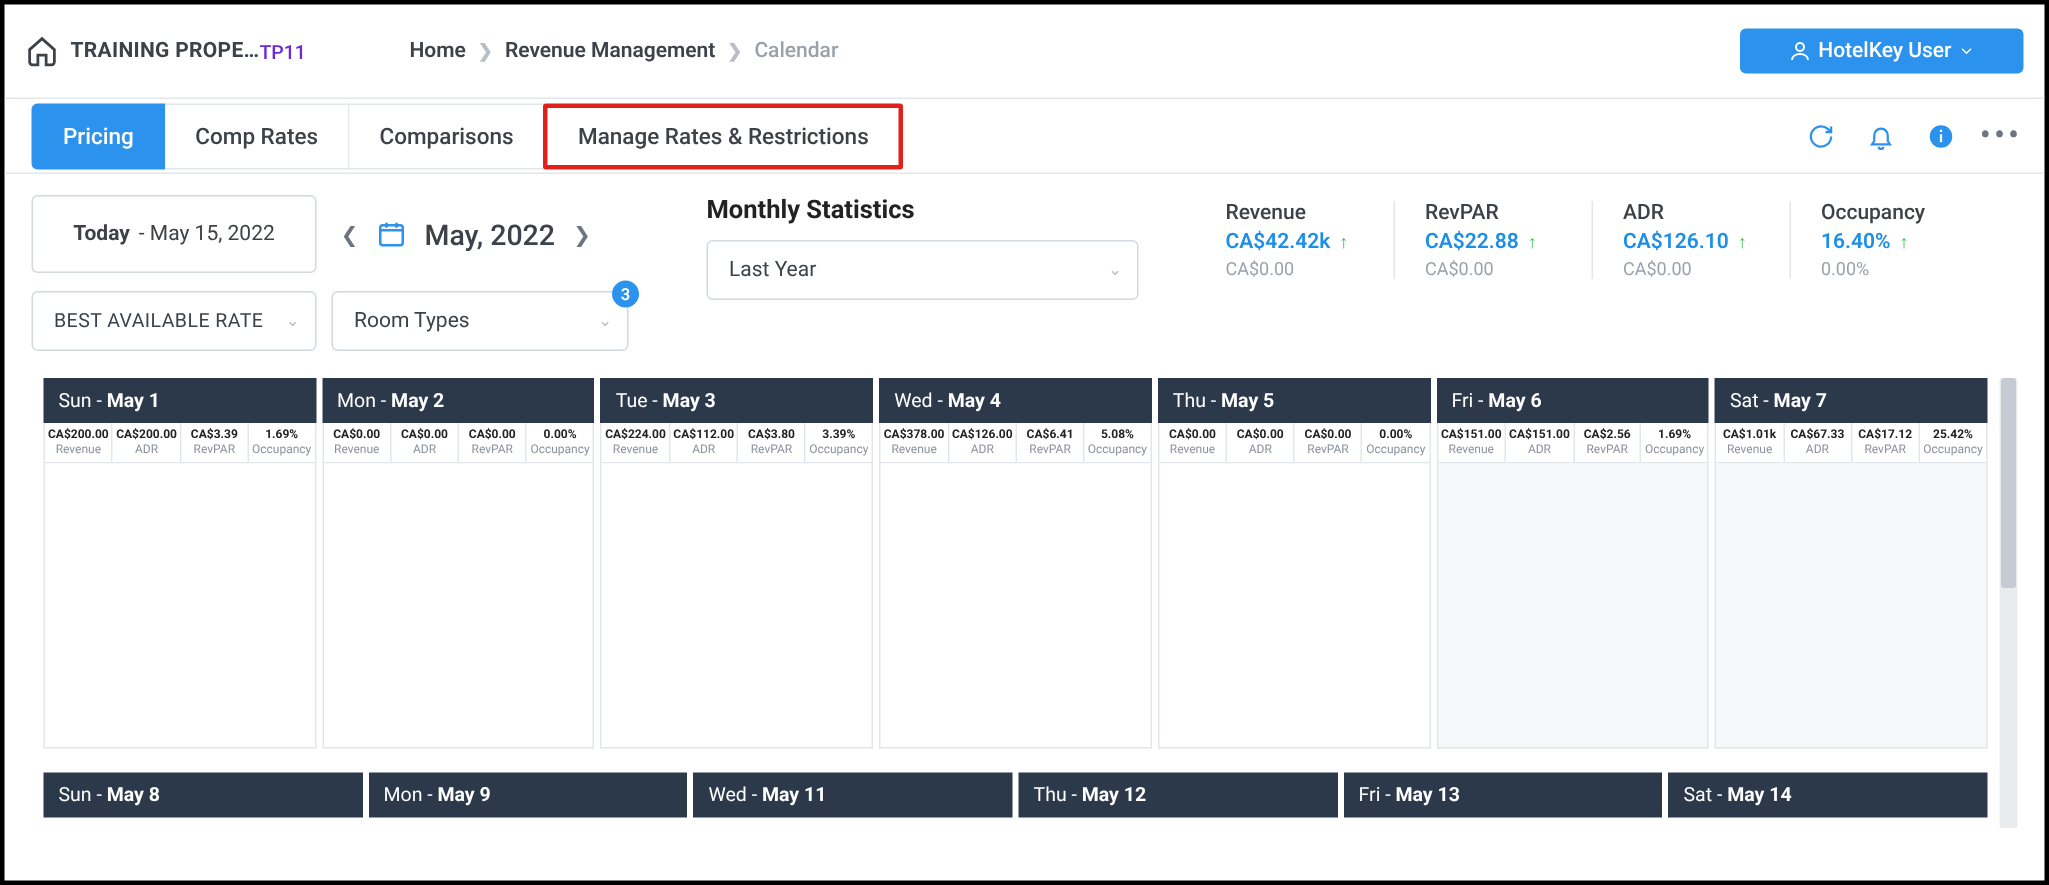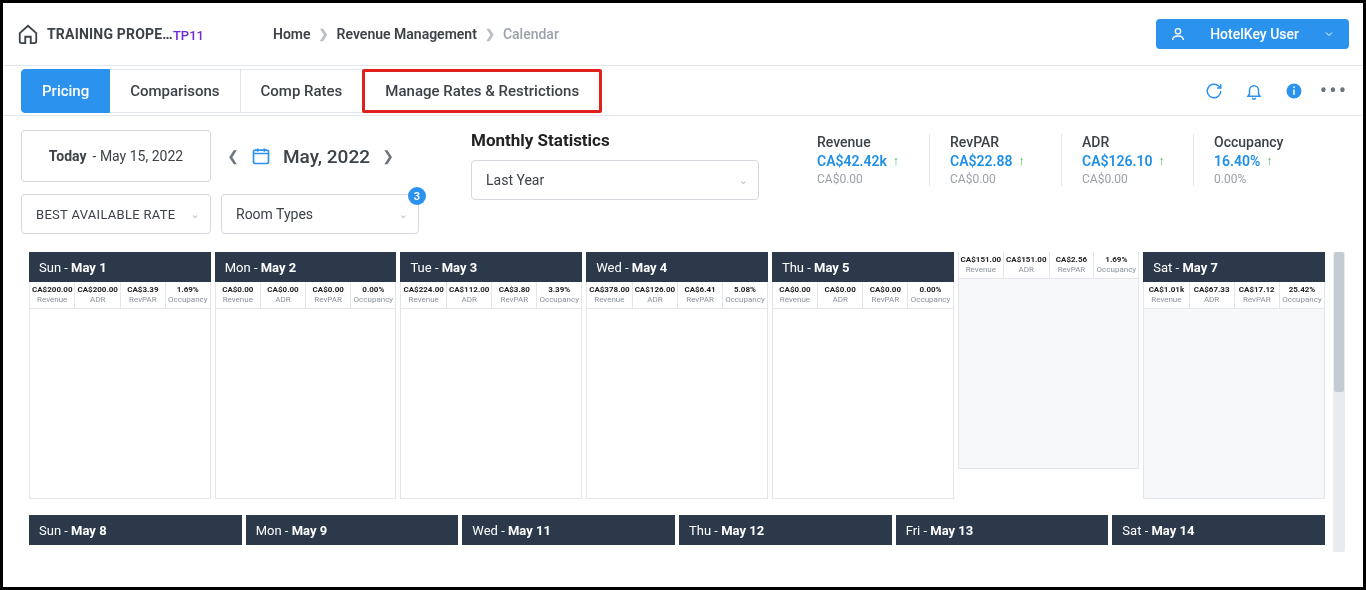--- a/index.html
+++ b/index.html
@@ -9,21 +9,21 @@
   .header { display: flex; align-items: center; height: 63px; padding: 0 14px; border-bottom: 1px solid #e3e6ea; }
   .header .home-icon { width: 22px; height: 22px; color: #3c4248; margin-right: 8px; display: flex; align-items: center; justify-content: center; }
   .header .title-block { display: flex; flex-direction: row; margin-right: 46px; min-width: 180px; }
   .header .title { font-size: 14px; font-weight: 700; color: #3c4248; letter-spacing: .2px; white-space: nowrap; overflow: hidden; text-overflow: ellipsis; max-width: 170px; }
   .header .subtitle { font-size: 13px; color: #6d28d9; font-weight: 500; margin-top: 2px; }
   .breadcrumbs { display: flex; align-items: center; font-size: 14px; font-weight: 600; color: #3c4248; }
   .breadcrumbs .crumb { white-space: nowrap; }
   .breadcrumbs .crumb.muted { color: #9aa1a9; font-weight: 500; }
   .breadcrumbs .sep { margin: 0 8px; color: #b9bfc6; font-size: 12px; }
   .header .spacer { flex: 1; }
-  .user-btn { display: flex; align-items: center; gap: 24px; background: #2b92ee; color: #fff; border-radius: 4px; padding: 7px 14px; font-size: 14px; font-weight: 500; }
+  .user-btn { display: flex; align-items: center; gap: 4px; background: #2b92ee; color: #fff; border-radius: 4px; padding: 7px 32px; font-size: 14px; font-weight: 500; }
   .user-btn svg { width: 16px; height: 16px; }
   .user-btn .chev { width: 12px; height: 12px; }
 
   
   .tabs-row { display: flex; align-items: center; height: 50px; padding: 0 18px; border-bottom: 1px solid #e3e6ea; }
   .tabs { display: flex; align-items: center; }
   .tab { font-size: 15px; font-weight: 500; padding: 12px 20px; color: #3c4248; border: 1px solid #e3e6ea; border-left: none; background: #fff; height: 44px; display: flex; align-items: center; }
   .tab:first-child { border-left: 1px solid #e3e6ea; border-top-left-radius: 4px; border-bottom-left-radius: 4px; }
   .tab:last-child { border-top-right-radius: 4px; border-bottom-right-radius: 4px; }
   .tab.active { background: #2b92ee; color: #fff; border-color: #2b92ee; }
@@ -110,22 +110,22 @@
     <span>HotelKey User</span>
     <svg class="chev" viewBox="0 0 24 24" fill="none" stroke="currentColor" stroke-width="2">
         <path d="M6 9l6 6 6-6"></path>
       </svg>
   </div>
 </div>
 
 <div class="tabs-row">
   <div class="tabs">
     <div class="tab active">Pricing</div>
+    <div class="tab">Comp Rates</div>
     <div class="tab">Comparisons</div>
-    <div class="tab">Comp Rates</div>
     <div class="tab highlighted">Manage Rates &amp; Restrictions</div>
   </div>
   <div class="spacer"></div>
   <div class="icon-btn">
     <svg viewBox="0 0 24 24" fill="none" stroke="currentColor" stroke-width="2">
         <path d="M21 12a9 9 0 1 1-3-6.7L21 8"></path>
         <path d="M21 3v5h-5"></path>
       </svg>
   </div>
   <div class="icon-btn">
@@ -317,20 +317,21 @@
               <div class="l">RevPAR</div>
             </div>
             <div class="cal-metric">
               <div class="v">0.00%</div>
               <div class="l">Occupancy</div>
             </div>
           </div>
           <div class="cal-body"></div>
         </div>
         <div class="cal-col shaded">
+          <div class="cal-head">Fri - <strong>May 6</strong></div>
           <div class="cal-metrics">
             <div class="cal-metric">
               <div class="v">CA$151.00</div>
               <div class="l">Revenue</div>
             </div>
             <div class="cal-metric">
               <div class="v">CA$151.00</div>
               <div class="l">ADR</div>
             </div>
             <div class="cal-metric">

